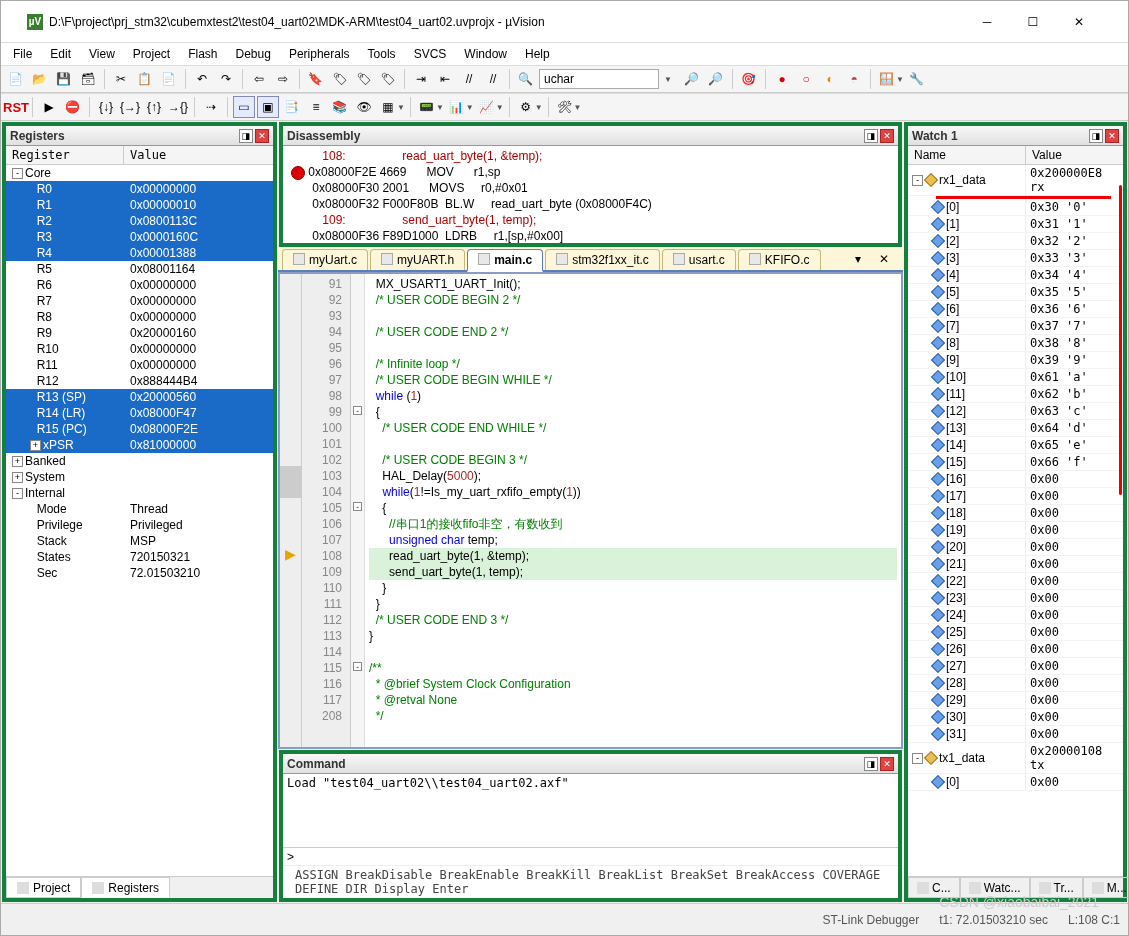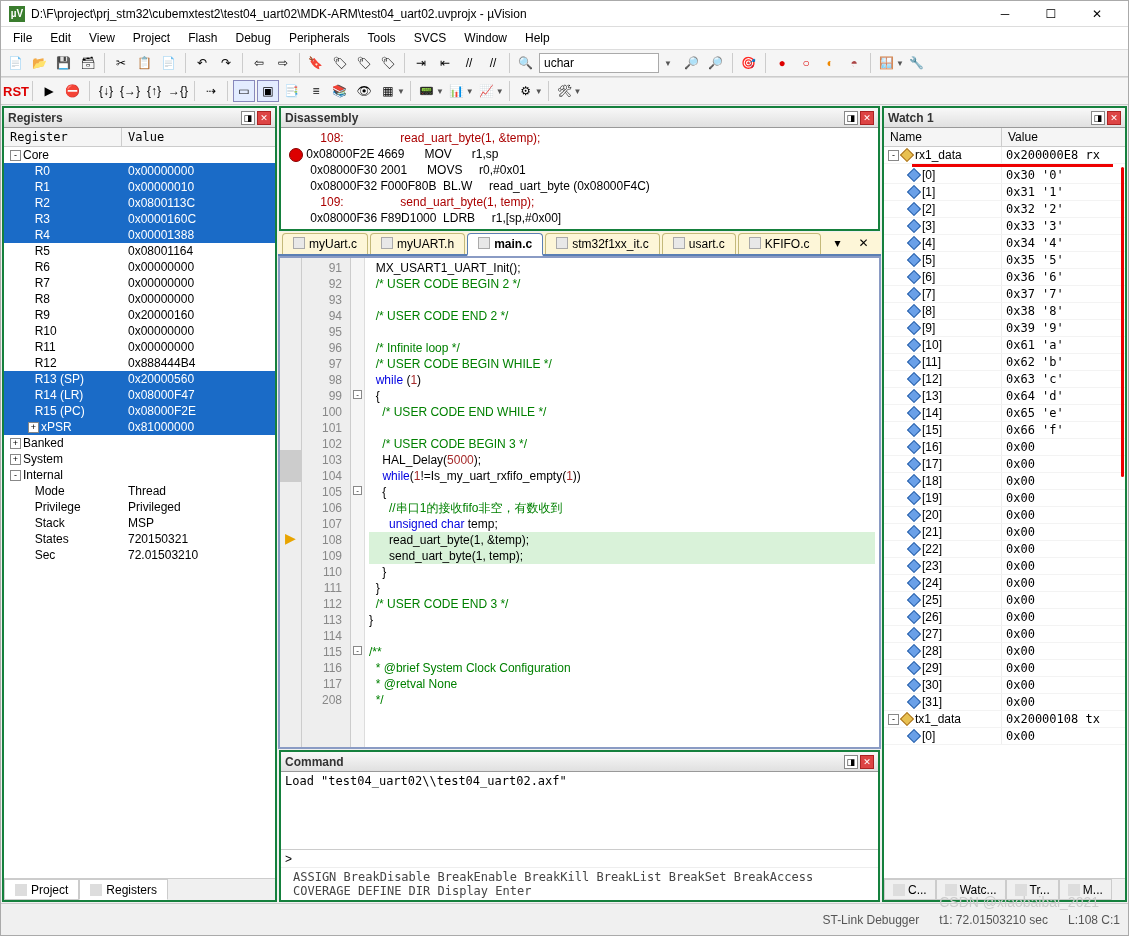--- a/index.html
+++ b/index.html
@@ -1,37 +1,37 @@
 <!DOCTYPE html>
 <html><head>
 <meta charset="utf-8">
 <style>
 *{box-sizing:border-box;margin:0;padding:0;font-family:"Segoe UI",Tahoma,sans-serif;font-size:12px}
 body{background:#f0f0f0;width:1129px;height:936px;overflow:hidden;display:flex;flex-direction:column;border:1px solid #aaa}
-.titlebar{height:26px;background:#fff;display:flex;align-items:center;padding:0 8px;border-bottom:1px solid #ddd}
+.titlebar{height:42px;background:#fff;display:flex;align-items:center;padding:0 26px;border-bottom:1px solid #ddd}
 .titlebar .appicon{width:16px;height:16px;background:#3a7d2e;margin-right:6px;display:inline-flex;align-items:center;justify-content:center;color:#fff;font-size:10px;font-weight:bold}
 .titlebar .title{flex:1;color:#000}
 .winbtns{display:flex;gap:0}
 .winbtn{width:46px;height:30px;display:flex;align-items:center;justify-content:center;cursor:pointer}
 .menubar{height:22px;background:#fff;display:flex;align-items:center;padding:0 4px;gap:2px}
 .menuitem{padding:2px 8px;cursor:pointer}
 .toolbar{height:28px;background:#f5f5f5;border-top:1px solid #ddd;border-bottom:1px solid #ccc;display:flex;align-items:center;padding:0 4px;gap:2px}
 .tbtn{width:22px;height:22px;display:flex;align-items:center;justify-content:center;cursor:pointer;border:1px solid transparent}
 .tsep{width:1px;height:20px;background:#ccc;margin:0 3px}
 .tinput{height:20px;border:1px solid #aaa;padding:0 4px;width:120px;background:#fff}
 .arrow-down{font-size:8px;margin-left:-4px;color:#555}
 .main{flex:1;display:flex;min-height:0}
-.panel{display:flex;flex-direction:column;background:#fff;border:2px solid #15803d;margin:1px}
+.panel{display:flex;flex-direction:column;background:#fff;border:4px solid #15803d;margin:1px}
 .panel-hdr{height:20px;background:linear-gradient(#f8f8f8,#e0e0e0);border-bottom:1px solid #999;display:flex;align-items:center;padding:0 4px}
 .panel-hdr .ptitle{flex:1;font-weight:bold;color:#333}
 .pbtn{width:14px;height:14px;border:1px solid #888;margin-left:2px;font-size:9px;display:flex;align-items:center;justify-content:center;cursor:pointer;background:#fff}
 .pbtn.close{background:#d44;color:#fff;border-color:#a22}
 .left{width:277px;display:flex;flex-direction:column}
 .center{flex:1;display:flex;flex-direction:column;min-width:0}
-.right{width:247px;display:flex;flex-direction:column}
+.right{width:225px;display:flex;flex-direction:column}
 .reg-table-hdr{display:flex;background:#f5f5f5;border-bottom:1px solid #ccc}
 .reg-col1{width:118px;padding:2px 6px;font-family:Consolas,monospace;border-right:1px solid #ccc}
 .reg-col2{flex:1;padding:2px 6px;font-family:Consolas,monospace}
 .reg-body{flex:1;overflow:auto;font-family:Consolas,monospace}
 .reg-row{display:flex}
 .reg-row.sel{background:#1a6bc7;color:#fff}
 .reg-name{width:118px;padding:1px 6px;display:flex;align-items:center;gap:2px}
 .reg-val{flex:1;padding:1px 6px}
 .tree-exp{width:11px;height:11px;border:1px solid #888;display:inline-flex;align-items:center;justify-content:center;font-size:9px;line-height:1;background:#fff;color:#000;cursor:pointer}
 .indent{display:inline-block;width:16px}

